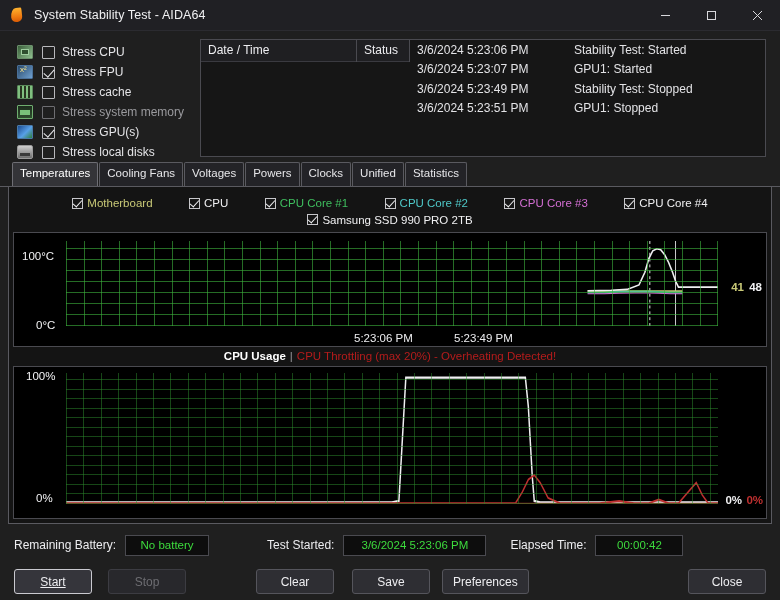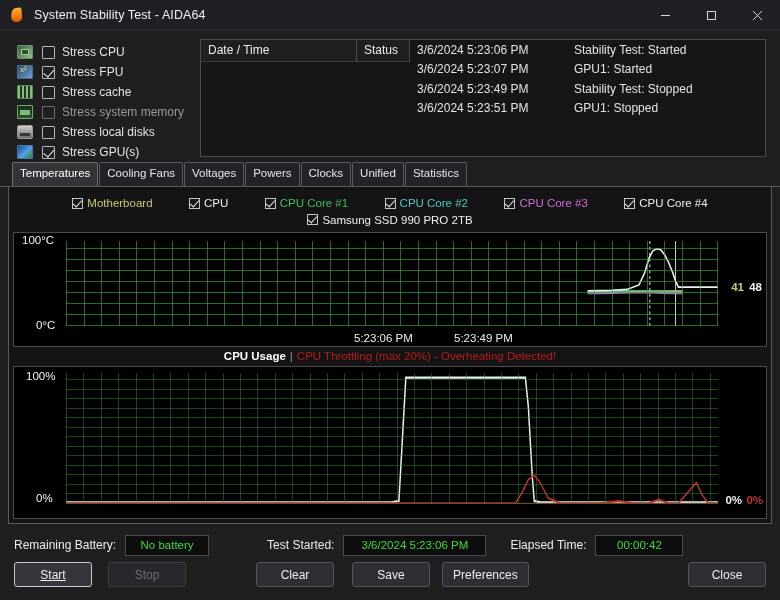--- a/index.html
+++ b/index.html
@@ -159,21 +159,21 @@
       repeating-linear-gradient(0deg, rgba(60,175,60,.62) 0 1px, transparent 1px 11px);
   }
   .grid.fine {
     background-image:
       repeating-linear-gradient(90deg, rgba(45,140,45,.5) 0 1px, transparent 1px 17.4px),
       repeating-linear-gradient(0deg, rgba(45,140,45,.5) 0 1px, transparent 1px 9.5px);
   }
   .axlabel {
     position: absolute; color: #f2f2f4; font-size: 11.5px; white-space: nowrap;
   }
-  .ylab-top { left: 8px; top: 1px; }
+  .ylab-top { left: 8px; top: 17px; }
   .ylab-bot { left: 22px; bottom: 15px; }
   .ylab-top2 { left: 12px; top: 3px; }
   .ylab-bot2 { left: 22px; bottom: 14px; }
   .xlab { position: absolute; bottom: 2px; color: #ededf0; font-size: 11.5px; text-align: right; }
   .readout { position: absolute; font-size: 11.5px; font-weight: bold; }
 
   .usage-title {
     text-align: center; font-size: 11.5px; padding: 3px 0 1px 0;
   }
   .usage-title b { color: #ffffff; }
@@ -190,21 +190,21 @@
     background: #0d0d0d; border: 1px solid #4a4a50;
     height: 21px; display: flex; align-items: center; justify-content: center;
     color: #3ddb3d; font-size: 11.5px; padding: 0 10px;
   }
   .f-batt { width: 84px; }
   .f-start { width: 143px; }
   .f-elapsed { width: 88px; }
 
   
   .buttonbar {
-    flex: 0 0 38px; display: flex; align-items: flex-start;
+    flex: 0 0 38px; display: flex; align-items: flex-end;
     padding: 0 14px 6px 14px;
   }
   .btn {
     height: 25px; background: #2e2e33; border: 1px solid #55555c;
     color: #ededf0; font-size: 12px; border-radius: 3px;
     display: flex; align-items: center; justify-content: center;
     margin-right: 10px; min-width: 78px; padding: 0 10px;
   }
   .btn u { text-decoration: underline; text-underline-offset: 1px; }
   .btn.focus { border: 1px solid #c9c9cf; background: #35353b; }
@@ -258,28 +258,28 @@
         <span class="devicon ic-cache"></span>
         <span class="cbox"></span>
         <span class="stress-label">Stress cache</span>
       </div>
       <div class="stressrow">
         <span class="devicon ic-mem"></span>
         <span class="cbox dim"></span>
         <span class="stress-label dim">Stress system memory</span>
       </div>
       <div class="stressrow">
+        <span class="devicon ic-gpu"></span>
+        <span class="cbox checked"></span>
+        <span class="stress-label">Stress GPU(s)</span>
+      </div>
+      <div class="stressrow">
         <span class="devicon ic-disk"></span>
         <span class="cbox"></span>
         <span class="stress-label">Stress local disks</span>
-      </div>
-      <div class="stressrow">
-        <span class="devicon ic-gpu"></span>
-        <span class="cbox checked"></span>
-        <span class="stress-label">Stress GPU(s)</span>
       </div>
     </div>
 
     <div class="logbox">
       <div class="loghead">
         <div class="hc c1">Date / Time</div>
         <div class="hc c2">Status</div>
         <div class="hc c3"></div>
       </div>
       <div class="logbody">

